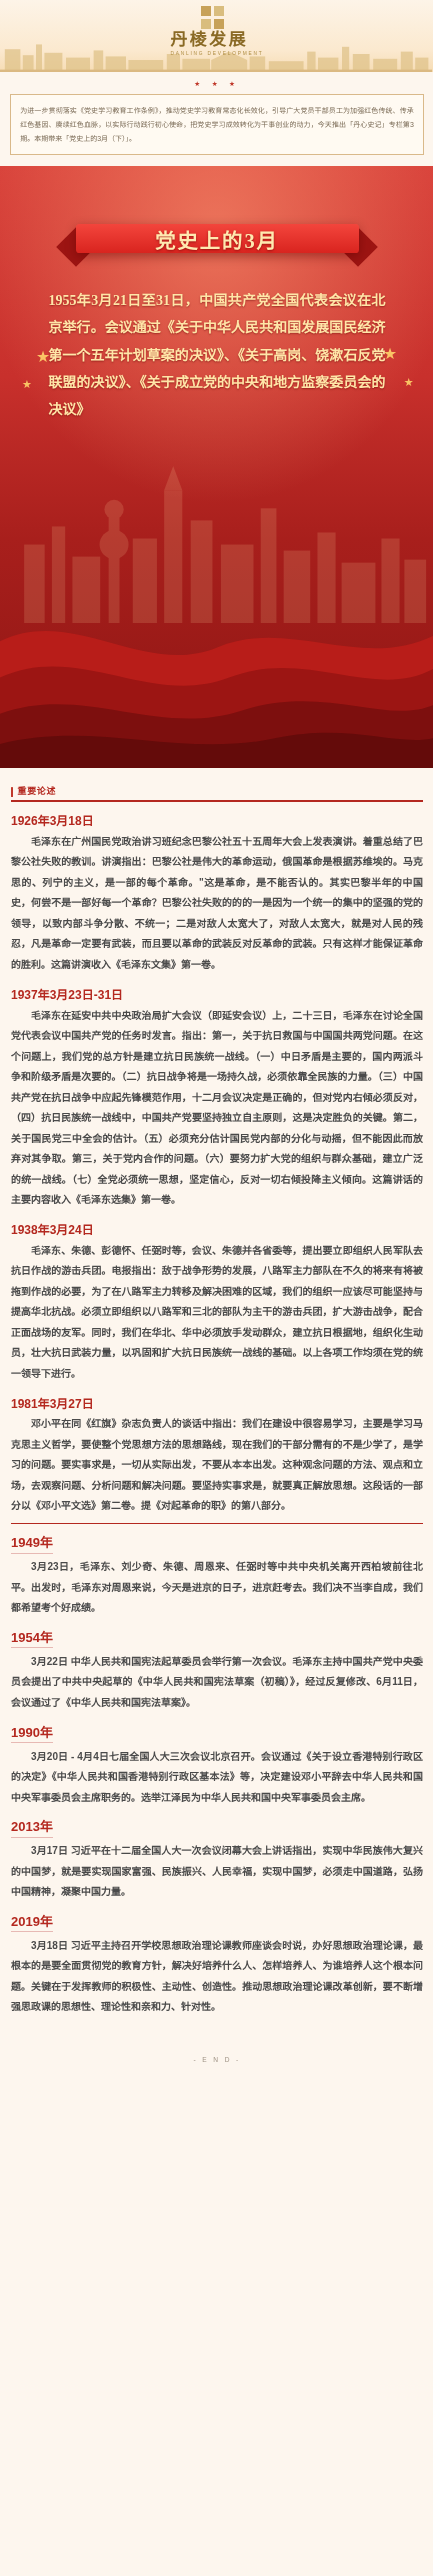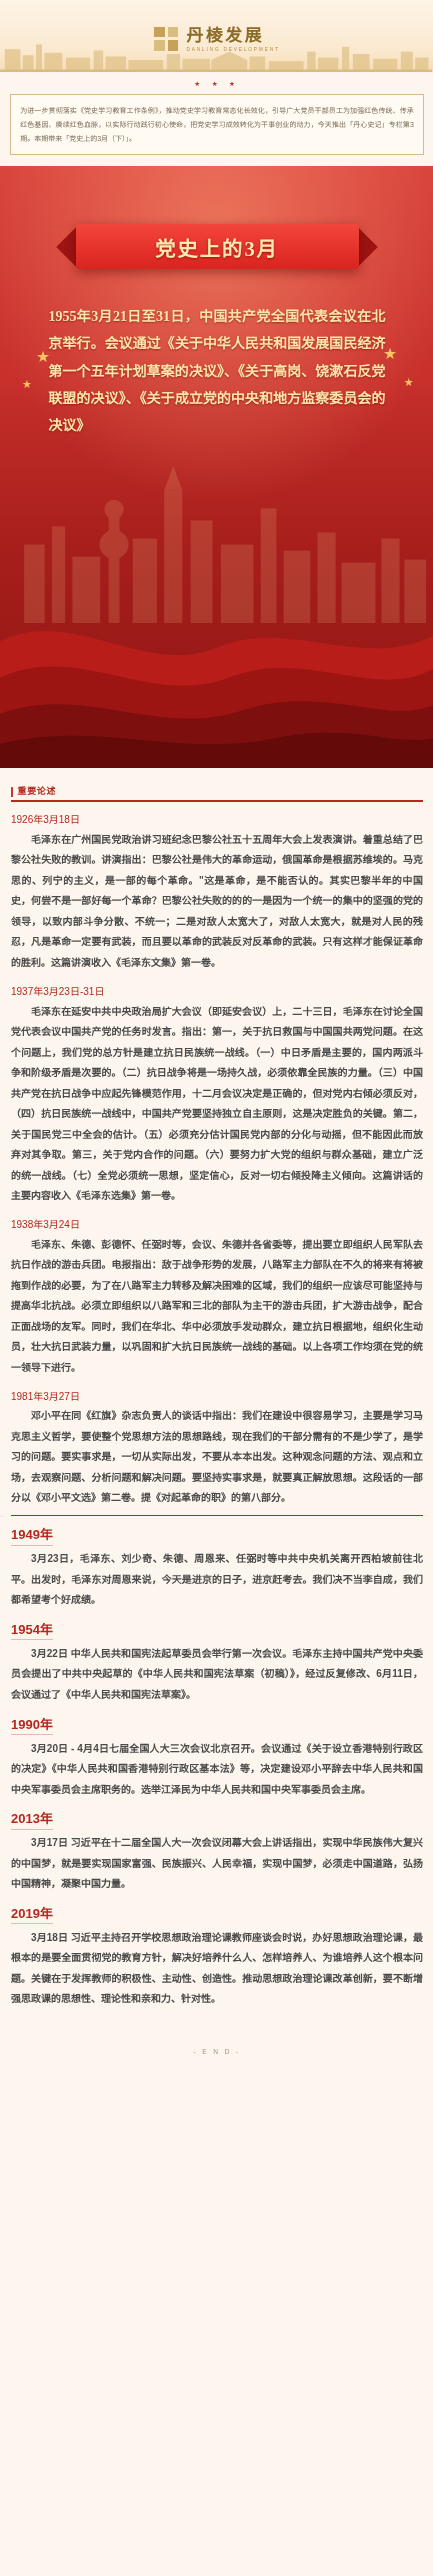--- a/index.html
+++ b/index.html
@@ -18,22 +18,23 @@
     position:relative;
     height:72px;
     background:linear-gradient(180deg,#fdf4e8 0%,#fbe9cf 70%,#f6dcb4 100%);
     overflow:hidden;
   }
   .header-inner {
     position:relative;
     z-index:3;
     display:flex;
     align-items:center;
-    justify-content:center;
-    padding-top:27px;
+    justify-content:space-between;
+    padding-top:6px;
+    flex-direction:column;
   }
   .logo-mark {
     width:25px; height:25px;
     margin-right:7.2px;
     position:relative;
     flex:0 0 auto;
   }
   .logo-mark .sq {
     position:absolute;
     width:10.2px;height:10.2px;
@@ -103,21 +104,21 @@
   }
   .ribbon-wrap{
     position:relative;
     z-index:5;
     margin:0 auto;
     padding-top:58px;
     width:283px;
   }
   .ribbon {
     position:relative;
-    height:45px;
+    height:29px;
     background:linear-gradient(180deg,#f3453c 0%,#d9241f 100%);
     border-radius:3.6px;
     box-shadow:0 3.6px 11px rgba(90,0,0,.45);
     display:flex;align-items:center;justify-content:center;
   }
   .ribbon:before,.ribbon:after{
     content:"";
     position:absolute;
     top:8.4px;
     width:28px;height:28px;
@@ -178,21 +179,21 @@
   .sec-head .bar{
     width:2.4px;height:9.6px;background:#c0392b;margin-right:4.2px;border-radius:0.6px;
   }
   .sec-head .txt{
     font-size:9px;font-weight:bold;color:#b4281f;letter-spacing:0.6px;
   }
   .sec-rule{
     height:1.2px;background:#b4281f;margin:3.6px 0 8.4px;
   }
   .date-label{
-    font-size:10px;font-weight:normal;color:#b4281f;margin:9.6px 0 3.6px;
+    font-size:12px;font-weight:bold;color:#b4281f;margin:9.6px 0 3.6px;
   }
   .para{
     font-size:10px;line-height:2.05;color:#4a4a4a;text-align:justify;
     text-indent:2em;margin:0 0 6px;font-weight:bold;
   }
 
   
   .tl-item{ margin:8.4px 0 0; }
   .tl-year{
     display:inline-block;

